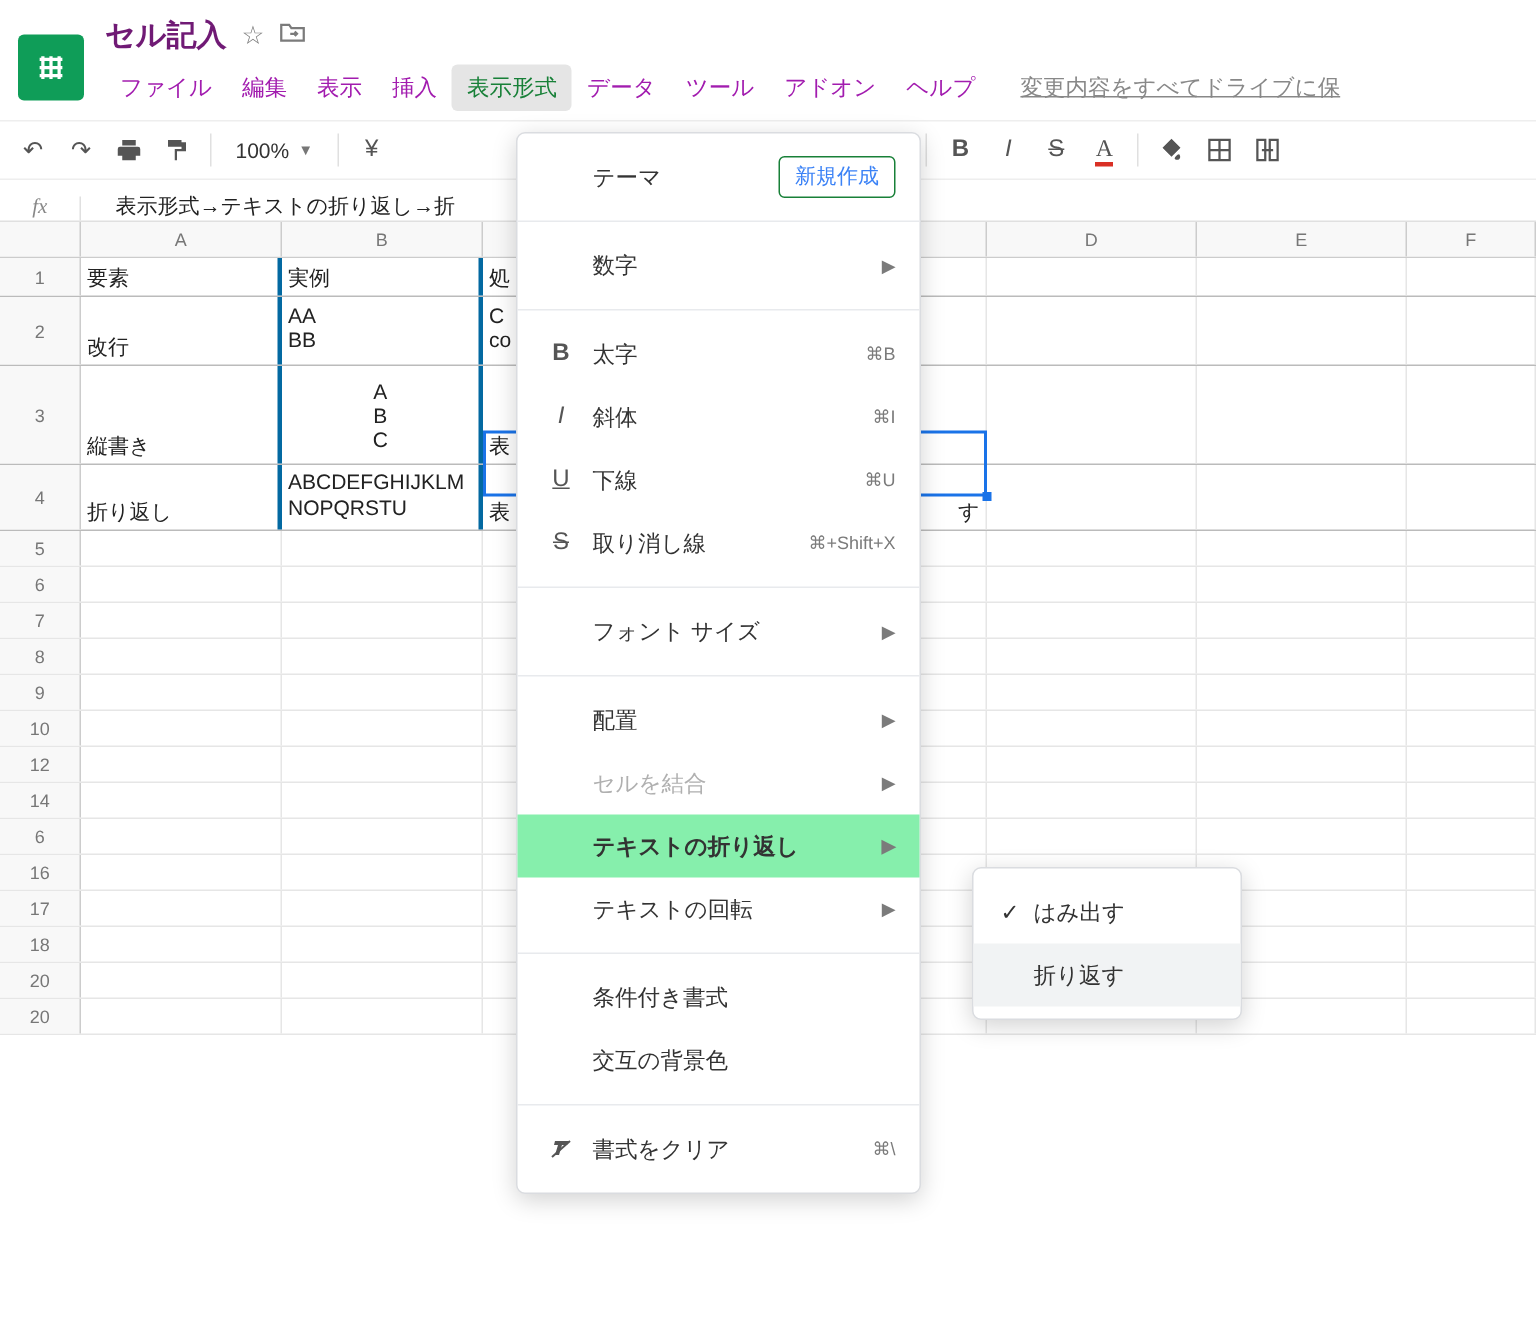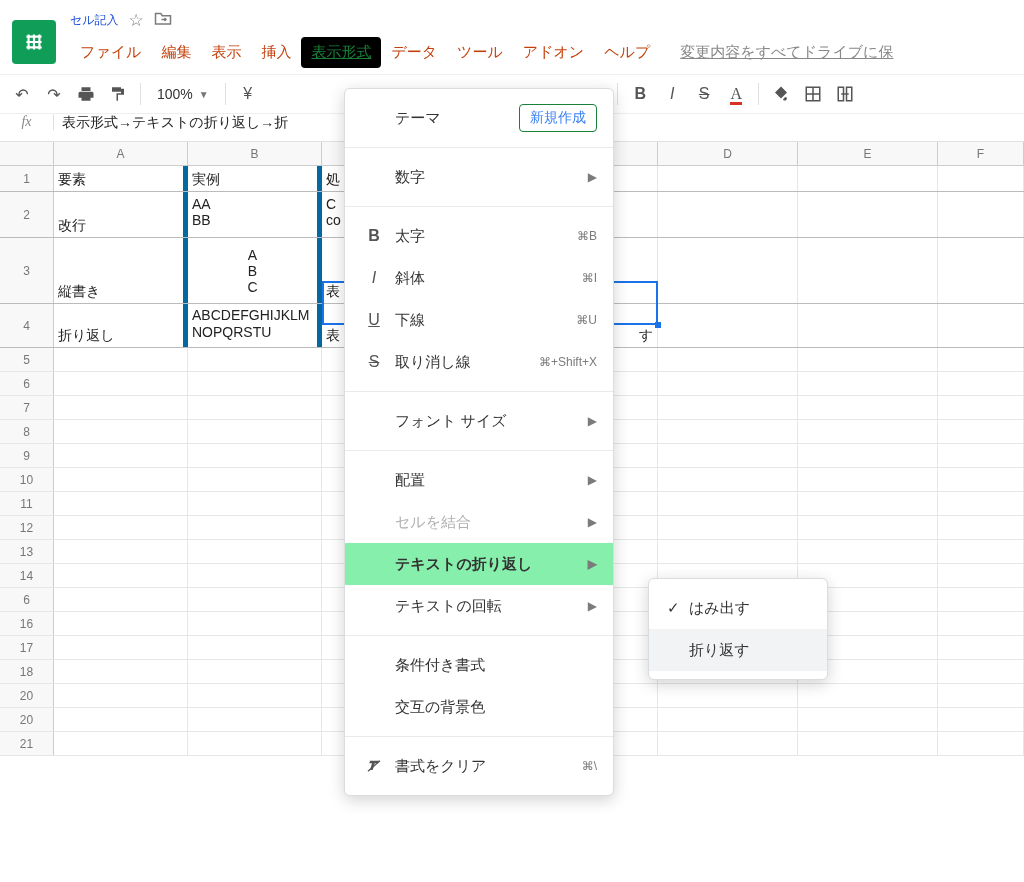--- a/index.html
+++ b/index.html
@@ -5,43 +5,43 @@
   * { box-sizing: border-box; }
   html, body { margin: 0; padding: 0; font-family: Arial, "Hiragino Kaku Gothic ProN", Meiryo, sans-serif; font-size: 13px; color: #333; }
   body { width: 1024px; height: 882px; overflow: hidden; background: #fff; position: relative; }
 
   
   .titlebar { display: flex; align-items: center; padding: 6px 12px; }
   .logo { width: 44px; height: 44px; background: #0f9d58; border-radius: 4px; display: flex; align-items: center; justify-content: center; margin-right: 14px; margin-top: 10px; }
   .logo svg { width: 26px; height: 26px; }
   .title-area { flex: 1; }
   .doc-title-row { display: flex; align-items: center; gap: 10px; padding: 4px 0 0 0; }
-  .doc-title { font-size: 12px; color: #1d4ed8; font-weight: 400; }
+  .doc-title { font-size: 20px; color: #701a75; font-weight: 700; }
   .star-icon, .folder-icon { color: #7b7b7b; font-size: 17px; cursor: pointer; }
   .menubar { display: flex; gap: 0; padding-top: 6px; align-items: center; }
-  .menu-item { padding: 6px 10px; font-size: 15px; color: #c2410c; cursor: pointer; border-radius: 4px; }
-  .menu-item.active { background: #000000; color: #188038; text-decoration: underline; }
+  .menu-item { padding: 6px 10px; font-size: 15px; color: #a21caf; cursor: pointer; border-radius: 4px; }
+  .menu-item.active { background: #e5e5e5; color: #188038; }
   .save-status { margin-left: 20px; color: #888; text-decoration: underline; font-size: 15px; }
 
   
   .toolbar { display: flex; align-items: center; height: 40px; border-top: 1px solid #eee; border-bottom: 1px solid #eee; padding: 0 8px; gap: 4px; }
   .tb-btn { min-width: 28px; height: 28px; display: flex; align-items: center; justify-content: center; color: #555; cursor: pointer; padding: 0 4px; font-size: 16px; }
   .tb-sep { width: 1px; height: 22px; background: #e0e0e0; margin: 0 4px; }
   .zoom-box { display: flex; align-items: center; gap: 6px; padding: 0 8px; font-size: 14px; }
   .caret-down { font-size: 10px; color: #777; }
   .font-size { font-size: 14px; padding: 0 6px; }
   .tb-spacer-menu { width: 298px; } 
   .bold { font-weight: bold; }
   .italic { font-style: italic; }
   .strike { text-decoration: line-through; }
   .text-color-A { position: relative; font-family: serif; }
   .text-color-A::after { content:""; position:absolute; left:0; right:0; bottom:-2px; height:3px; background:#d93025; }
 
   
-  .formula-bar { display: flex; align-items: flex-start; height: 28px; border-bottom: 1px solid #e0e0e0; }
+  .formula-bar { display: flex; align-items: flex-end; height: 28px; border-bottom: 1px solid #e0e0e0; gap: 15px; }
   .fx-label { width: 54px; text-align: center; font-style: italic; color: #888; font-size: 14px; border-right: 1px solid #e0e0e0; font-family: serif; }
   .fx-input { flex: 1; padding: 0 8px; font-size: 14px; color: #222; }
 
   
   .grid { position: relative; }
   .col-headers { display: flex; height: 24px; border-bottom: 1px solid #ccc; }
   .corner { width: 54px; background: #f8f8f8; border-right: 1px solid #ccc; }
   .col-h { background: #f8f8f8; border-right: 1px solid #ccc; text-align: center; font-size: 12px; color: #777; line-height: 24px; }
   .col-a { width: 134px; }
   .col-b { width: 134px; }
@@ -49,21 +49,21 @@
   .col-d { width: 140px; }
   .col-e { width: 140px; }
   .col-f { width: 86px; }
 
   .row { display: flex; border-bottom: 1px solid #e6e6e6; }
   .row-h { width: 54px; background: #f8f8f8; border-right: 1px solid #ccc; text-align: center; font-size: 12px; color: #777; display: flex; align-items: center; justify-content: center; }
   .cell { border-right: 1px solid #e6e6e6; padding: 2px 4px; font-size: 14px; color: #222; display: flex; align-items: flex-end; overflow: hidden; }
   .cell-column { flex-direction: column; align-items: center; justify-content: center; }
 
   .data-row .cell, .data-row .row-h { }
-  .data-row .cell { border-right: 5px solid #0369a1; }
+  .data-row .cell { border-right: 3px solid #0369a1; }
   .data-row { border-bottom: 1px solid #bbb; }
   .data-row .col-c-cell { border-right: 1px solid #e6e6e6; } 
 
   
   .selected-cell-border { position: absolute; border: 2px solid #1a73e8; pointer-events: none; }
   .sel-handle { position: absolute; width: 6px; height: 6px; background: #1a73e8; }
 
   
   .menu-panel { position: absolute; top: 88px; left: 344px; width: 270px; background: #fff; border: 1px solid #dadce0; border-radius: 6px; box-shadow: 0 4px 16px rgba(0,0,0,0.18); padding: 8px 0; z-index: 10; }
   .menu-row { display: flex; align-items: center; height: 42px; padding: 0 16px; font-size: 15px; color: #333; cursor: pointer; position: relative; }
@@ -293,47 +293,29 @@
       <div class="row empty-row">
         <div class="row-h">10</div>
         <div class="cell col-a"></div>
         <div class="cell col-b"></div>
         <div class="cell col-c"></div>
         <div class="cell col-d"></div>
         <div class="cell col-e"></div>
         <div class="cell col-f"></div>
       </div>
       <div class="row empty-row">
-        <div class="row-h">11</div>
-        <div class="cell col-a"></div>
-        <div class="cell col-b"></div>
-        <div class="cell col-c"></div>
-        <div class="cell col-d"></div>
-        <div class="cell col-e"></div>
-        <div class="cell col-f"></div>
-      </div>
-      <div class="row empty-row">
         <div class="row-h">12</div>
         <div class="cell col-a"></div>
         <div class="cell col-b"></div>
         <div class="cell col-c"></div>
         <div class="cell col-d"></div>
         <div class="cell col-e"></div>
         <div class="cell col-f"></div>
       </div>
       <div class="row empty-row">
-        <div class="row-h">13</div>
-        <div class="cell col-a"></div>
-        <div class="cell col-b"></div>
-        <div class="cell col-c"></div>
-        <div class="cell col-d"></div>
-        <div class="cell col-e"></div>
-        <div class="cell col-f"></div>
-      </div>
-      <div class="row empty-row">
         <div class="row-h">14</div>
         <div class="cell col-a"></div>
         <div class="cell col-b"></div>
         <div class="cell col-c"></div>
         <div class="cell col-d"></div>
         <div class="cell col-e"></div>
         <div class="cell col-f"></div>
       </div>
       <div class="row empty-row">
         <div class="row-h">6</div>
@@ -375,29 +357,20 @@
         <div class="row-h">20</div>
         <div class="cell col-a"></div>
         <div class="cell col-b"></div>
         <div class="cell col-c"></div>
         <div class="cell col-d"></div>
         <div class="cell col-e"></div>
         <div class="cell col-f"></div>
       </div>
       <div class="row empty-row">
         <div class="row-h">20</div>
-        <div class="cell col-a"></div>
-        <div class="cell col-b"></div>
-        <div class="cell col-c"></div>
-        <div class="cell col-d"></div>
-        <div class="cell col-e"></div>
-        <div class="cell col-f"></div>
-      </div>
-      <div class="row empty-row">
-        <div class="row-h">21</div>
         <div class="cell col-a"></div>
         <div class="cell col-b"></div>
         <div class="cell col-c"></div>
         <div class="cell col-d"></div>
         <div class="cell col-e"></div>
         <div class="cell col-f"></div>
       </div>
     </div>
 </div>
 

